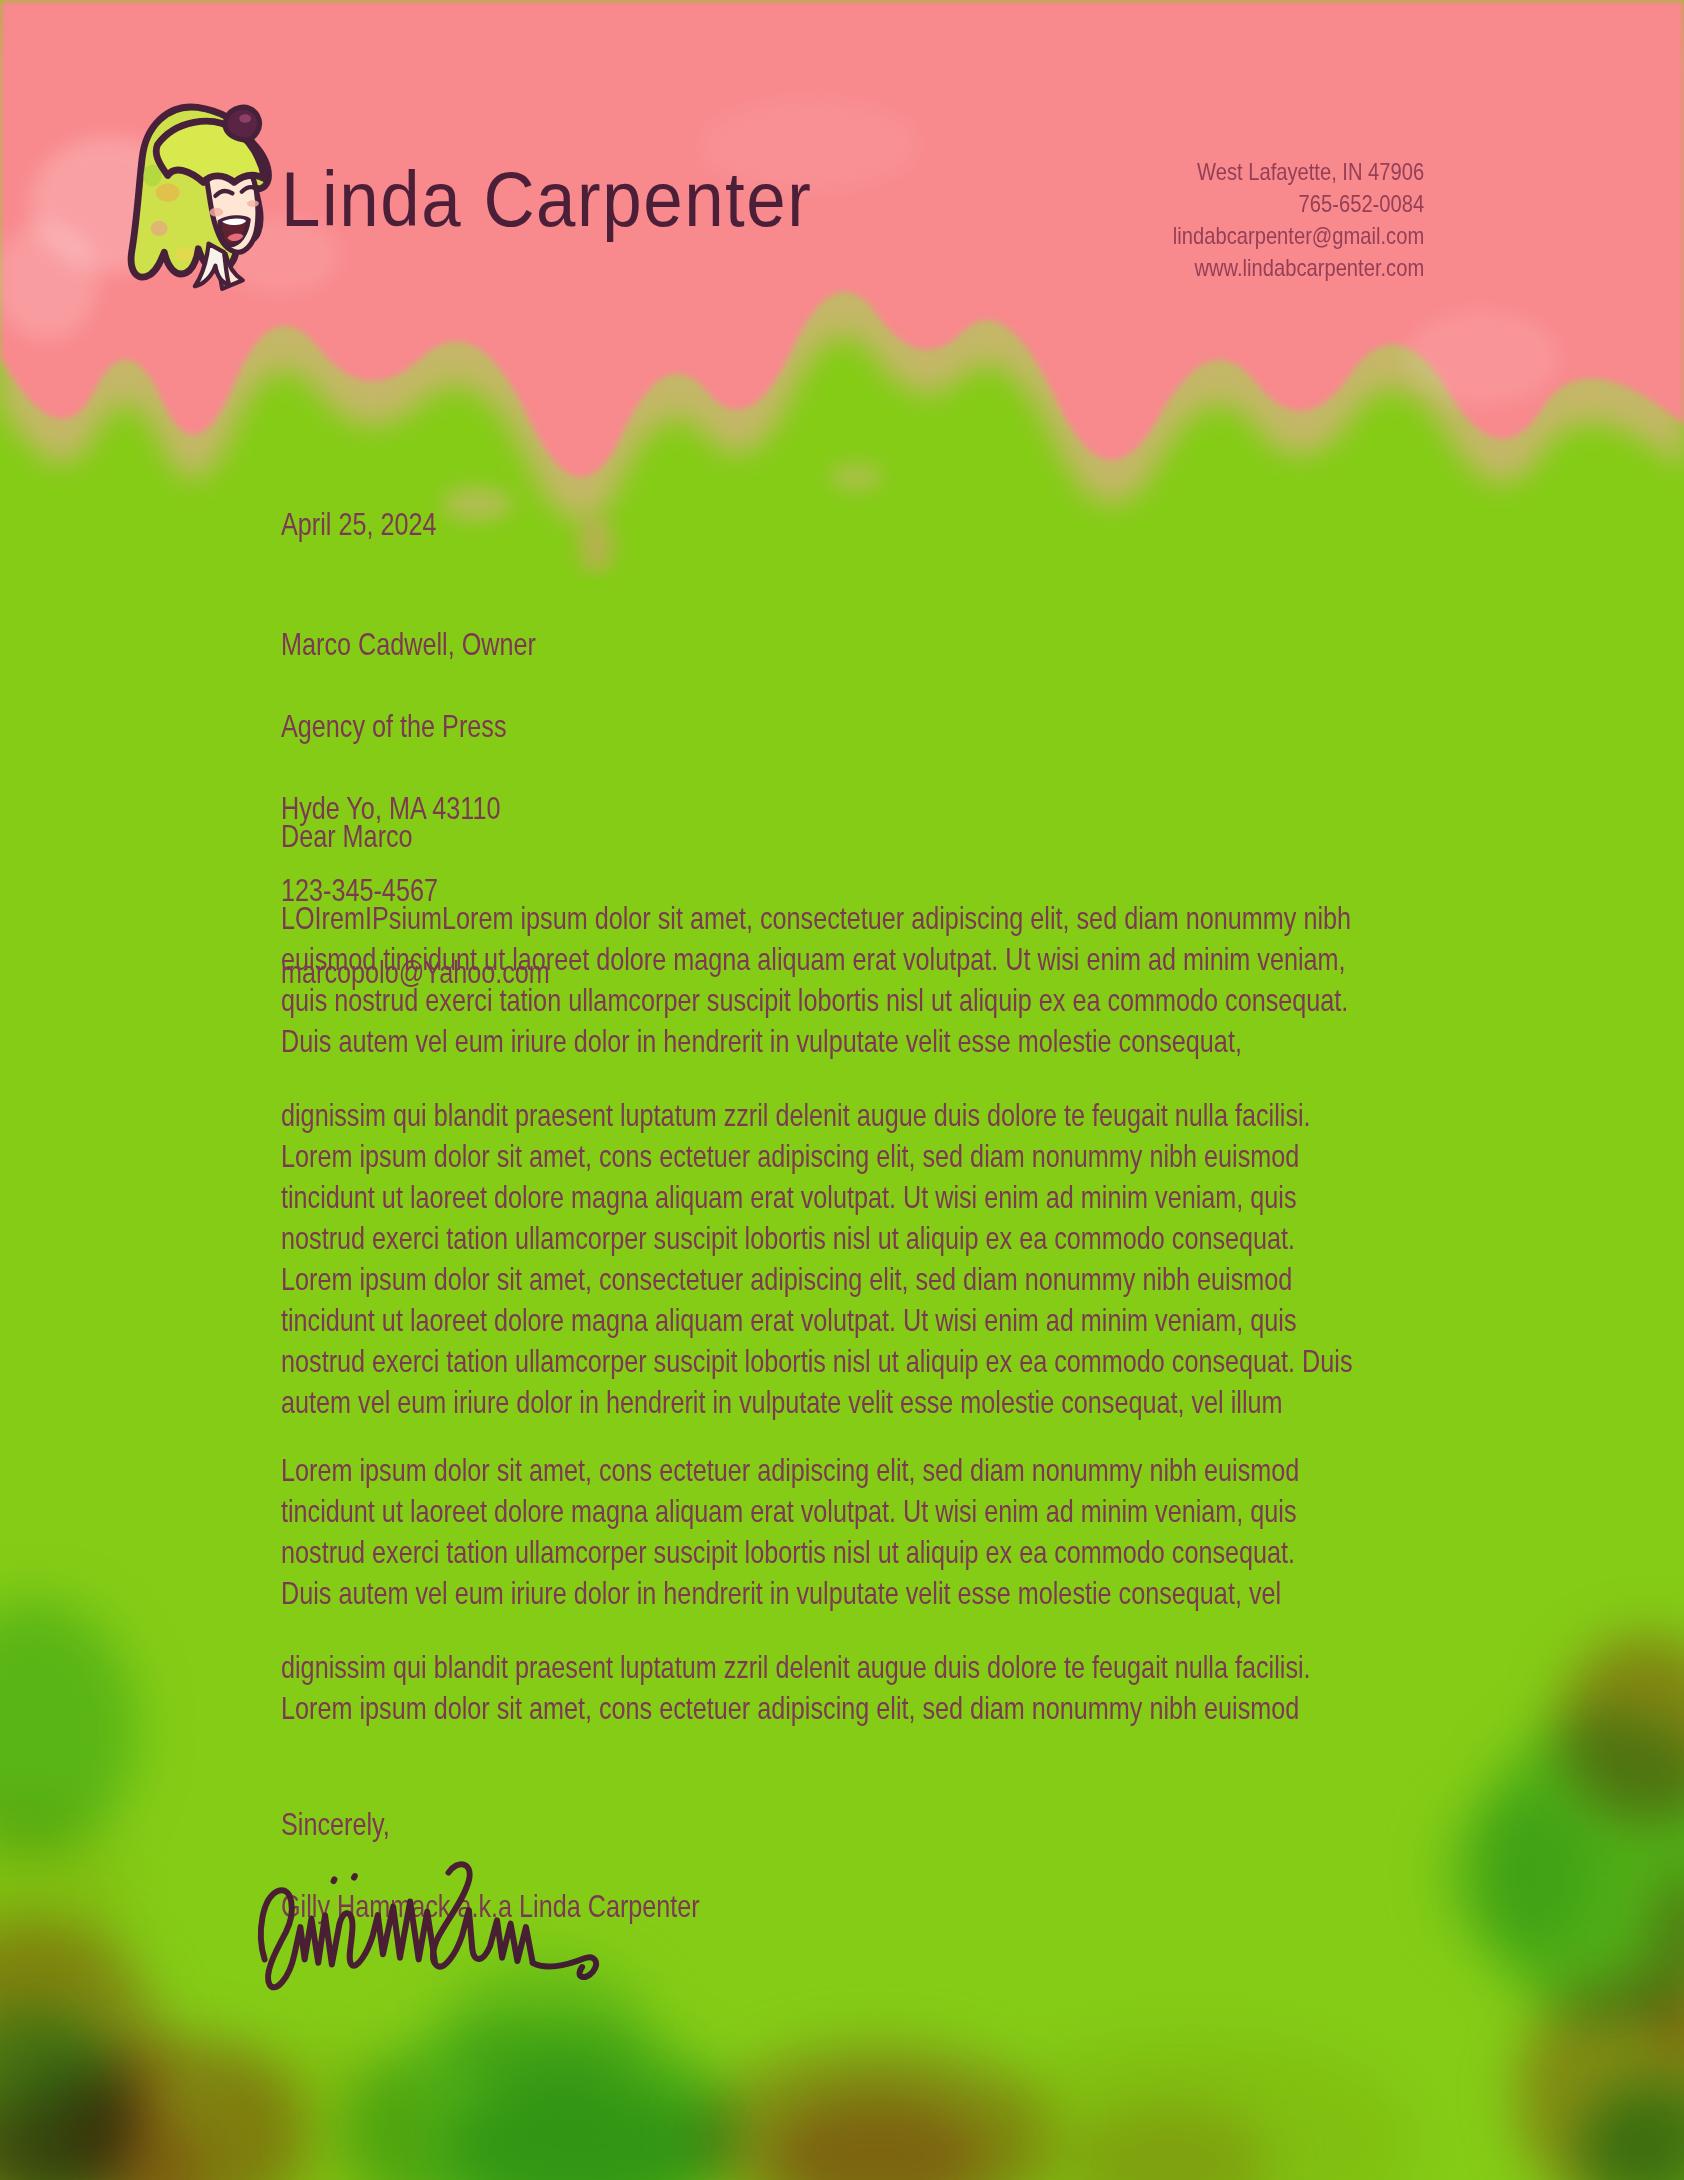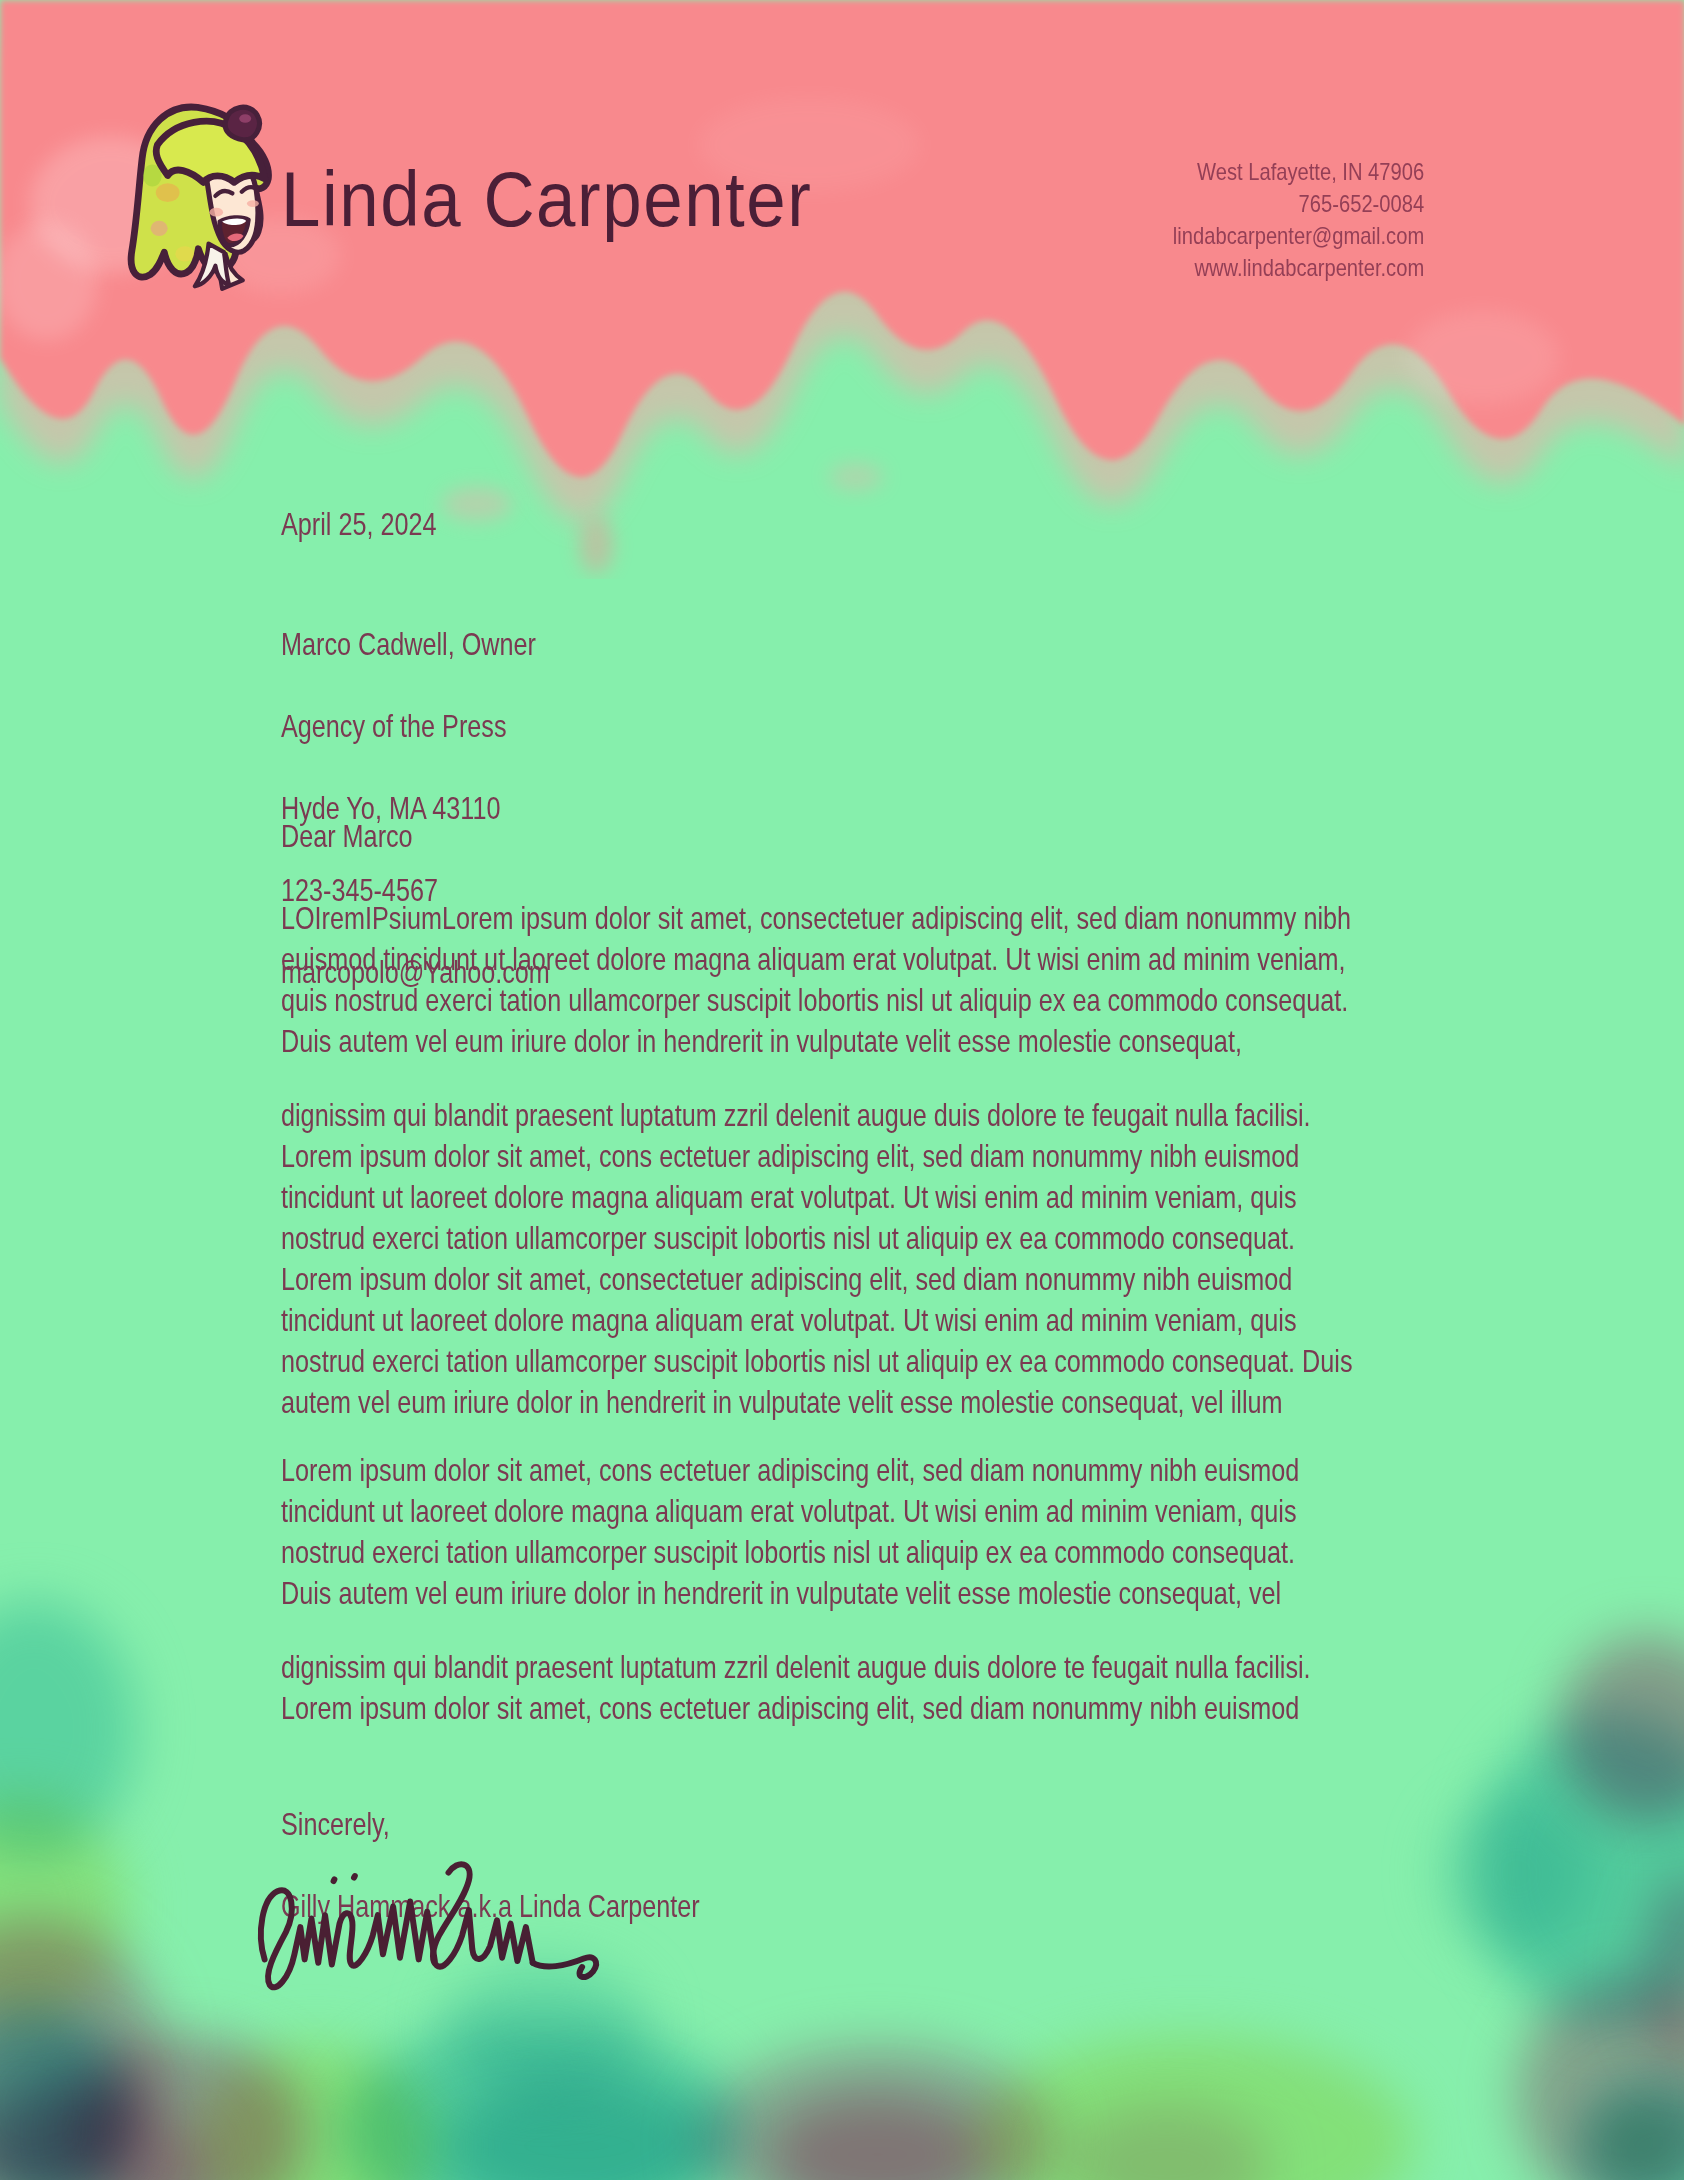--- a/index.html
+++ b/index.html
@@ -1,17 +1,17 @@
 <!DOCTYPE html>
 <html style="font-size:13.6px"><head>
 <meta charset="utf-8">
 <style>
   html,body { margin:0; padding:0; background:#ffffff; }
   .page {
-    position:relative; width:1685px; height:2181px; background:#86efac;
+    position:relative; width:1685px; height:2181px; background:#84cc16;
     overflow:hidden; font-family:"Liberation Sans", sans-serif;
   }
   
   .header-svg { position:absolute; left:0; top:0; width:1685px; height:579px; }
   .avatar-svg { position:absolute; left:107px; top:92px; width:181px; height:213px; }
   .brand {
     position:absolute; left:281px; top:155px; margin:0;
     font-size:77px; font-weight:500; letter-spacing:1.7px; color:#4b1f37;
     transform:scaleX(0.92); transform-origin:0 0; white-space:nowrap;
   }

